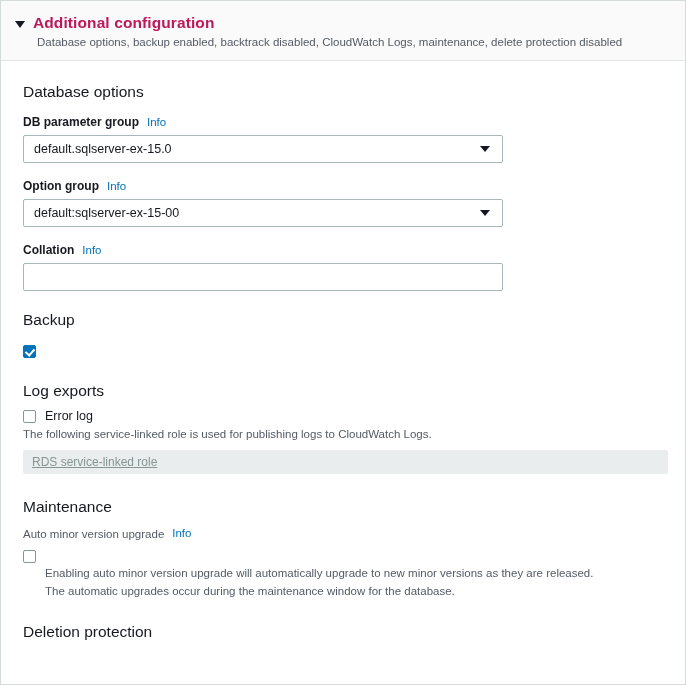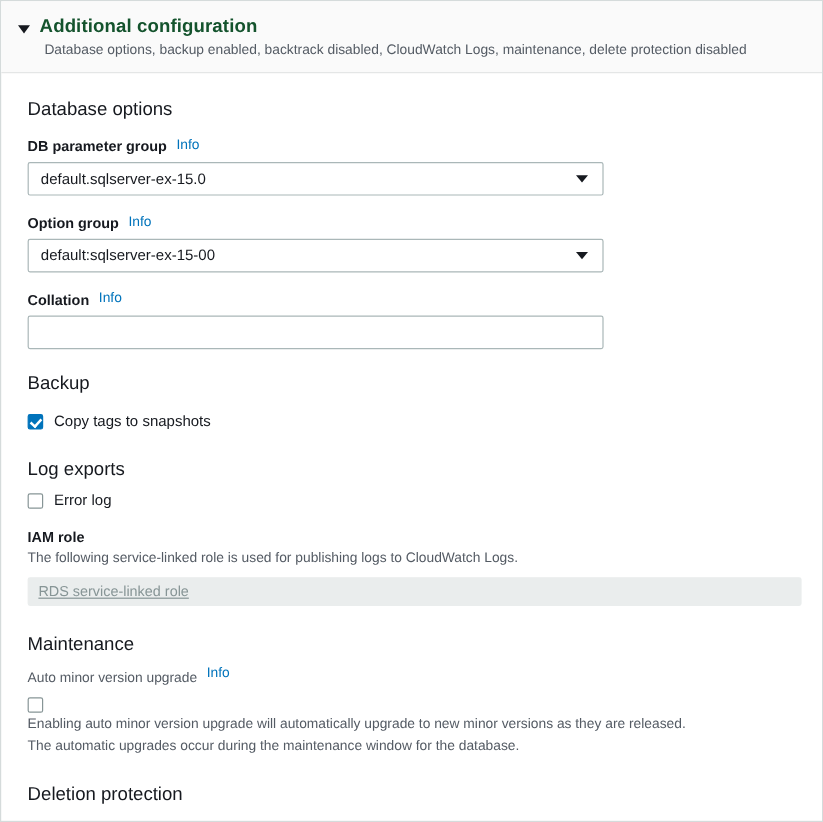--- a/index.html
+++ b/index.html
@@ -36,21 +36,21 @@
     border-top: 7px solid #16191f;
     border-bottom: 0;
     border-left-color: transparent;
     border-right-color: transparent;
     margin-top: 2px;
     cursor: pointer;
   }
   .header-title {
     font-size: 15.5px;
     font-weight: bold;
-    color: #14532d;
+    color: #be185d;
     letter-spacing: 0.1px;
   }
   .header-sub {
     font-size: 11.5px;
     color: #545b64;
     margin: 4px 0 0 22px;
   }
   
   .body {
     padding: 16px 18px 0 22px;
@@ -60,21 +60,21 @@
     font-weight: normal;
     color: #16191f;
     margin: 6px 0 14px 0;
   }
   .section-title.tight { margin-bottom: 8px; }
   .field-label {
     font-size: 12px;
     font-weight: bold;
     color: #16191f;
     display: flex;
-    align-items: flex-start;
+    align-items: center;
     gap: 8px;
     margin-bottom: 6px;
   }
   .info-link {
     font-size: 11.5px;
     font-weight: normal;
     color: #0073bb;
     cursor: pointer;
   }
   .select, .textinput {
@@ -138,21 +138,21 @@
     font-size: 12.5px;
     color: #16191f;
     line-height: 16px;
   }
   .helper {
     font-size: 11.5px;
     color: #545b64;
     line-height: 15px;
     margin: 3px 0 0 0;
   }
-  .helper-indent { }
+  .helper-indent { margin-left: 22px; }
   .subhead {
     font-size: 12px;
     font-weight: bold;
     color: #16191f;
     margin: 16px 0 1px 0;
   }
   .readonly-box {
     width: 645px;
     height: 24px;
     background: #eaeded;
@@ -211,32 +211,30 @@
       <div class="field-label">
         <span>Collation</span>
         <span class="info-link">Info</span>
       </div>
       <input class="textinput" value="" placeholder="" style="">
     </div>
 
     <div class="section-title">Backup</div>
     <div class="cb-row">
       <div class="cb checked"></div>
-      <div class="cb-label">Copy tags to snapshots</div>
     </div>
 
     <div class="hr-space"></div>
 
     <div class="section-title tight">Log exports</div>
     <div class="cb-row">
       <div class="cb"></div>
       <div class="cb-label">Error log</div>
     </div>
 
-    <div class="subhead">IAM role</div>
     <div class="helper">The following service-linked role is used for publishing logs to CloudWatch Logs.</div>
     <div class="readonly-box">
       <span>RDS service-linked role</span>
     </div>
 
     <div class="hr-space"></div>
 
     <div class="section-title tight">Maintenance</div>
     <div class="field-label">
       <span class="helper" style="font-weight:normal;">Auto minor version upgrade</span>

